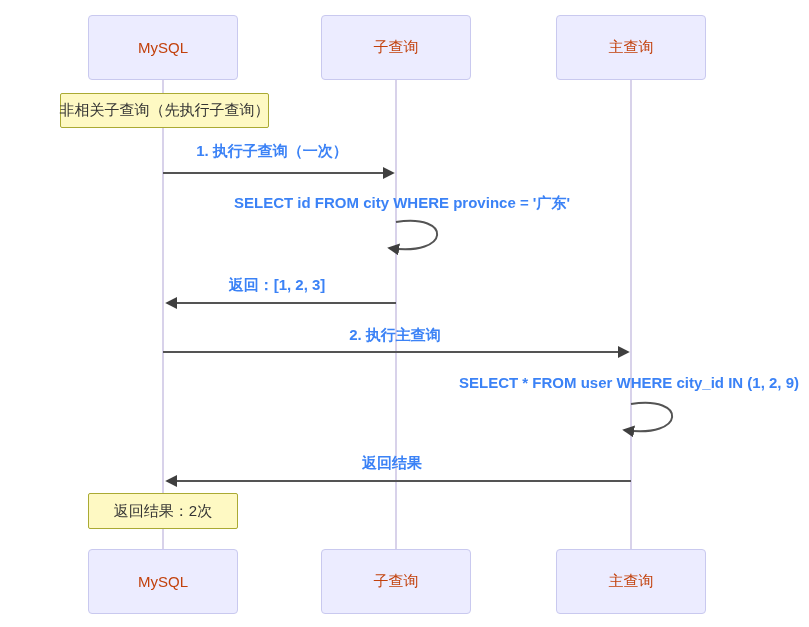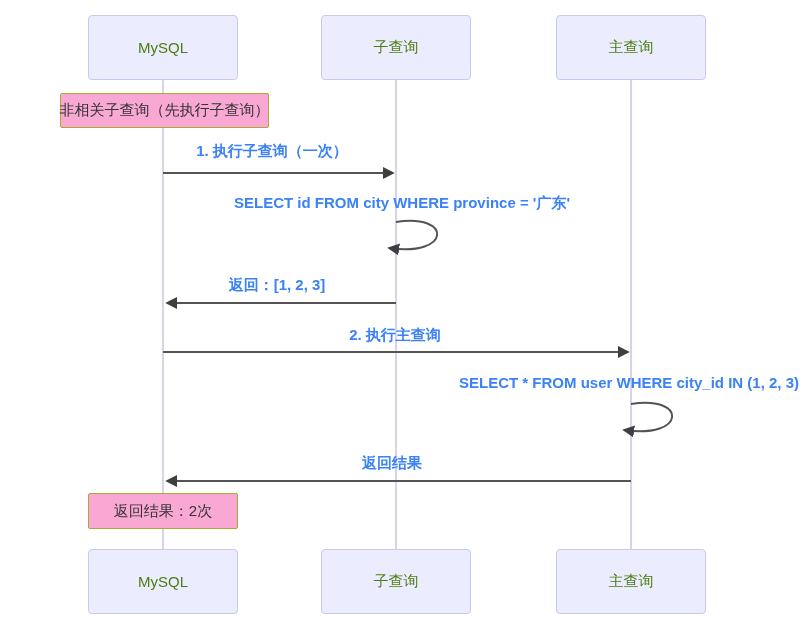--- a/index.html
+++ b/index.html
@@ -25,33 +25,33 @@
     width: 150px;
     height: 65px;
     background: #ECECFF;
     border: 1px solid #C9C9EF;
     border-radius: 4px;
     box-sizing: border-box;
     display: flex;
     align-items: center;
     justify-content: center;
     font-size: 15px;
-    color: #4d7c0f;
+    color: #c2410c;
   }
   .msg-label {
     position: absolute;
     transform: translateX(-50%);
     white-space: nowrap;
     font-size: 15px;
     font-weight: 700;
     color: #3b82f6;
   }
   .note {
     position: absolute;
-    background: #f9a8d4;
+    background: #fef9c3;
     border: 1px solid #AAAA33;
     border-radius: 2px;
     box-sizing: border-box;
     display: flex;
     align-items: center;
     justify-content: center;
     font-size: 15px;
     color: #333333;
     white-space: nowrap;
   }
@@ -105,16 +105,16 @@
     <span>非相关子查询（先执行子查询）</span>
   </div>
   <div class="note" style="left:88px; top:493px; width:150px; height:36px;">
     <span>返回结果：2次</span>
   </div>
 
   <div class="msg-label" style="left:272px; top:142px;">1. 执行子查询（一次）</div>
   <div class="msg-label" style="left:402px; top:194px;">SELECT id FROM city WHERE province = '广东'</div>
   <div class="msg-label" style="left:277px; top:276px;">返回：[1, 2, 3]</div>
   <div class="msg-label" style="left:395px; top:326px;">2. 执行主查询</div>
-  <div class="msg-label" style="left:629px; top:374px;">SELECT * FROM user WHERE city_id IN (1, 2, 3)</div>
+  <div class="msg-label" style="left:629px; top:374px;">SELECT * FROM user WHERE city_id IN (1, 2, 9)</div>
   <div class="msg-label" style="left:392px; top:454px;">返回结果</div>
 
 </div>
 
 </body></html>

